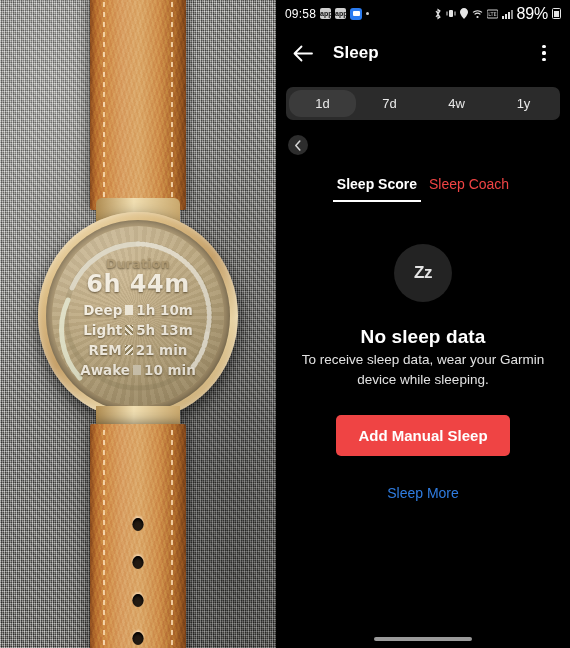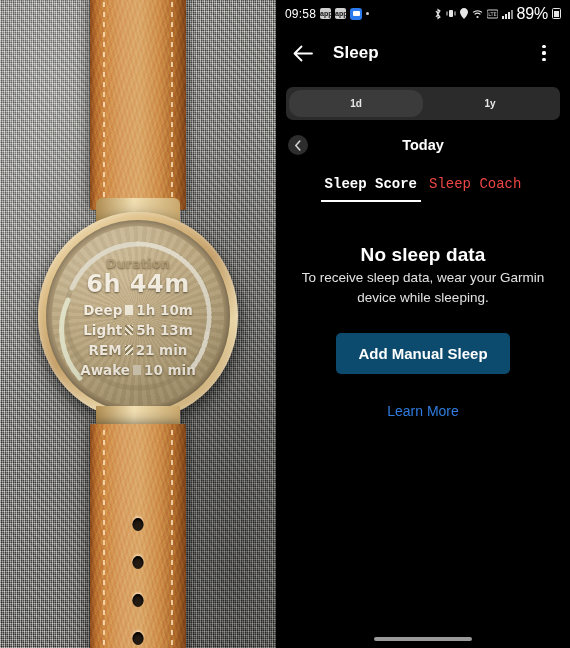--- a/index.html
+++ b/index.html
@@ -153,51 +153,51 @@
   .appbar-title { font-size:17px; font-weight:700; margin-left:15px; letter-spacing:.1px;}
   .kebab { margin-left:auto; width:28px; height:28px; display:flex; flex-direction:column; align-items:center; justify-content:center; gap:3px; cursor:pointer;}
   .kebab i { width:3.2px; height:3.2px; border-radius:50%; background:#fff; display:block;}
 
   .seg-wrap { padding: 8px 10px 0; }
   .segmented {
     display:flex; background:#2b2b2b; border-radius:7px; padding:3px; height:33px;
   }
   .seg {
     flex:1; display:flex; align-items:center; justify-content:center;
-    font-size:10px; font-weight:700; color:#e9e9e9; border-radius:12px; cursor:pointer;
+    font-size:13px; font-weight:400; color:#e9e9e9; border-radius:12px; cursor:pointer;
   }
   .seg.active { background:#3b3b3b; }
 
   .daterow { height:42px; display:flex; align-items:center; position:relative; padding:0 12px; margin-top:4px;}
   .chev {
     width:20px; height:20px; border-radius:50%; background:#2d2d2d;
     display:flex; align-items:center; justify-content:center; cursor:pointer;
   }
   .daterow-label {
     position:absolute; left:0; right:0; text-align:center;
     font-size:14.5px; font-weight:700; pointer-events:none;
   }
 
-  .tabs { display:flex; justify-content:center; gap:4px; margin-top:4px;font-family:Liberation Mono, monospace; }
+  .tabs { display:flex; justify-content:center; gap:4px; margin-top:4px; }
   .tab {
     font-size:14px; padding:6px 4px 8px; color:#ef4444; cursor:pointer;
     border-bottom:2.5px solid transparent; font-weight:400;
   }
   .tab.active { color:#fff; font-weight:700; border-bottom-color:#fff; }
 
   .empty { margin-top:42px; text-align:center; padding:0 22px; }
   .zz-circle {
     width:58px; height:58px; border-radius:50%; background:#232323;
     margin:0 auto; display:flex; align-items:center; justify-content:center;
     font-size:17px; font-weight:700; color:#e4e4e4; letter-spacing:-.5px;
   }
   .empty-title { margin-top:24px; font-size:19px; font-weight:700; letter-spacing:.1px;}
   .empty-sub { margin-top:2px; font-size:13.5px; line-height:1.45; color:#e2e2e2; }
   .cta {
-    display:inline-block; margin-top:26px; background:#0c4a6e; color:#fff;
+    display:inline-block; margin-top:26px; background:#ef4444; color:#fff;
     border:none; border-radius:5px; padding:12px 22px;
     font-size:15px; font-weight:700; cursor:pointer;
     font-family:"Liberation Sans", sans-serif;
   }
   .learn {
     display:block; margin-top:29px; color:#2f7ce0; font-size:14px;
     text-decoration:none; cursor:pointer;
   }
   .gesturebar {
     position:absolute; bottom:7px; left:50%; transform:translateX(-50%);
@@ -344,40 +344,42 @@
       <div class="kebab">
           <i></i>
           <i></i>
           <i></i>
         </div>
     </div>
 
     <div class="seg-wrap">
       <div class="segmented">
         <div class="seg active">1d</div>
+        <div class="seg">7d</div>
+        <div class="seg">4w</div>
         <div class="seg">1y</div>
       </div>
     </div>
 
     <div class="daterow">
       <div class="chev">
         <svg width="8" height="11" viewBox="0 0 8 11">
             <path d="M5.8 1 L1.8 5.5 L5.8 10" stroke="#d8d8d8" stroke-width="1.5" fill="none" stroke-linecap="round" stroke-linejoin="round"></path>
           </svg>
       </div>
-      <div class="daterow-label">Today</div>
     </div>
 
     <div class="tabs">
       <div class="tab active">Sleep Score</div>
       <div class="tab">Sleep Coach</div>
     </div>
 
     <div class="empty">
+      <div class="zz-circle">Zz</div>
       <div class="empty-title">No sleep data</div>
       <div class="empty-sub">To receive sleep data, wear your Garmin device while sleeping.</div>
       <button class="cta">Add Manual Sleep</button>
-      <a class="learn" href="#">Learn More</a>
+      <a class="learn" href="#">Sleep More</a>
     </div>
 
     <div class="gesturebar"></div>
   </div>
 </div>
 
 </body></html>

